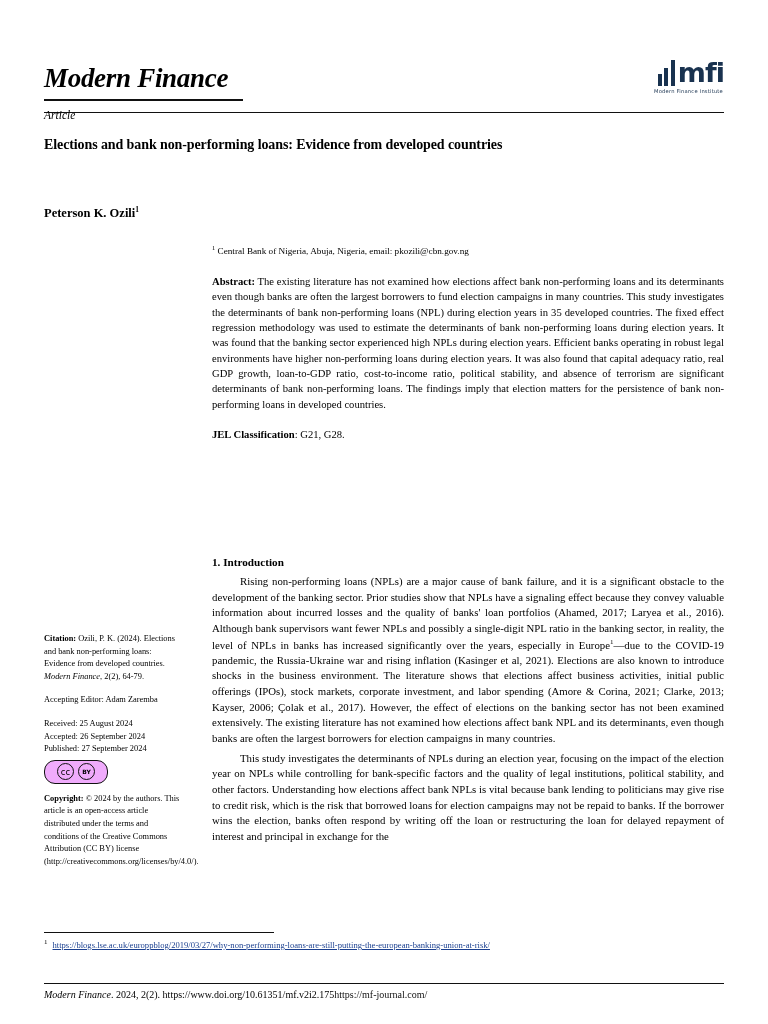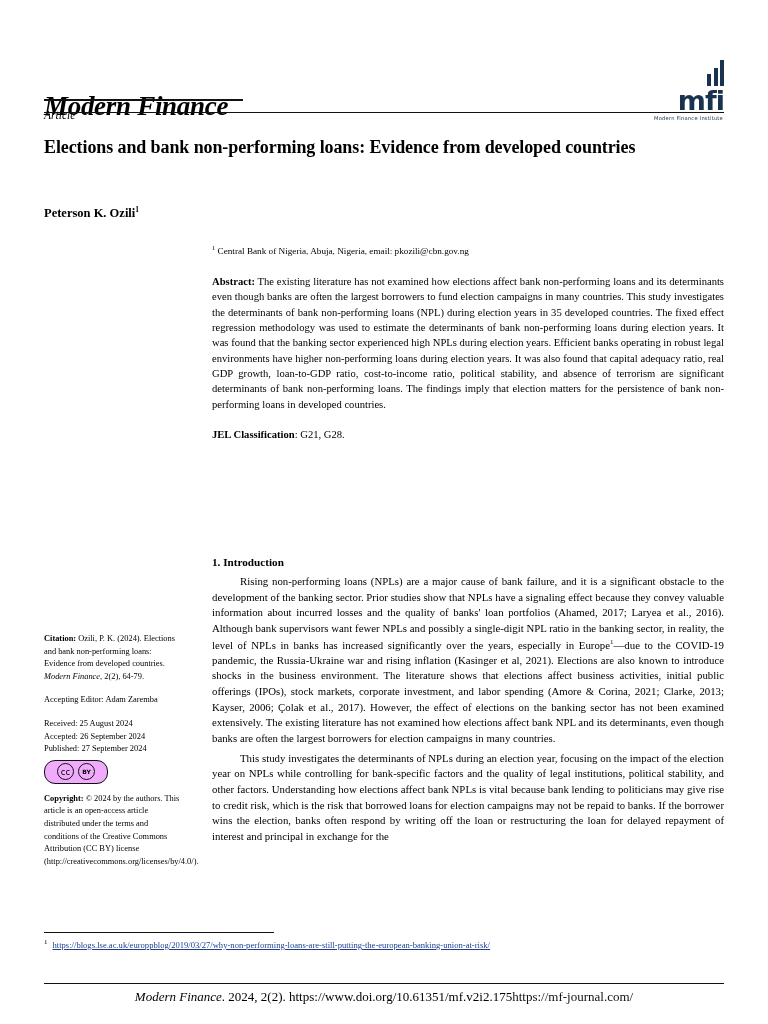--- a/index.html
+++ b/index.html
@@ -54,21 +54,20 @@
   .logo-wrap {
     display: flex;
     flex-direction: column;
     align-items: flex-end;
     line-height: 1;
   }
   .logo-main {
     display: flex;
     align-items: flex-end;
     gap: 3px;
-    flex-direction: column;
   }
   .logo-bars {
     display: flex;
     align-items: flex-end;
     gap: 2.5px;
     height: 26px;
   }
   .logo-bars i {
     display: block;
     width: 4px;
@@ -108,21 +107,21 @@
     left: 44px;
     top: 109px;
     font-size: 11.5px;
     font-style: italic;
   }
   .title {
     position: absolute;
     left: 44px;
     top: 136px;
     width: 625px;
-    font-size: 18px;
+    font-size: 14px;
     font-weight: bold;
     line-height: 1.33;
     letter-spacing: -0.1px;
   }
   .authors {
     position: absolute;
     left: 44px;
     top: 205px;
     font-size: 12.5px;
     font-weight: bold;
@@ -265,22 +264,22 @@
     width: 680px;
     height: 1px;
     background: #111;
   }
   .footer {
     position: absolute;
     left: 44px;
     top: 989px;
     width: 680px;
     display: flex;
-    justify-content: center;
-    font-size: 13px;
+    justify-content: flex-start;
+    font-size: 10px;
   }
   .footer .left i { font-style: italic; }
   .footer a { color: #111; text-decoration: none; }
 </style>
 </head>
 <body>
 
 <div class="page">
 
   <div class="masthead">

